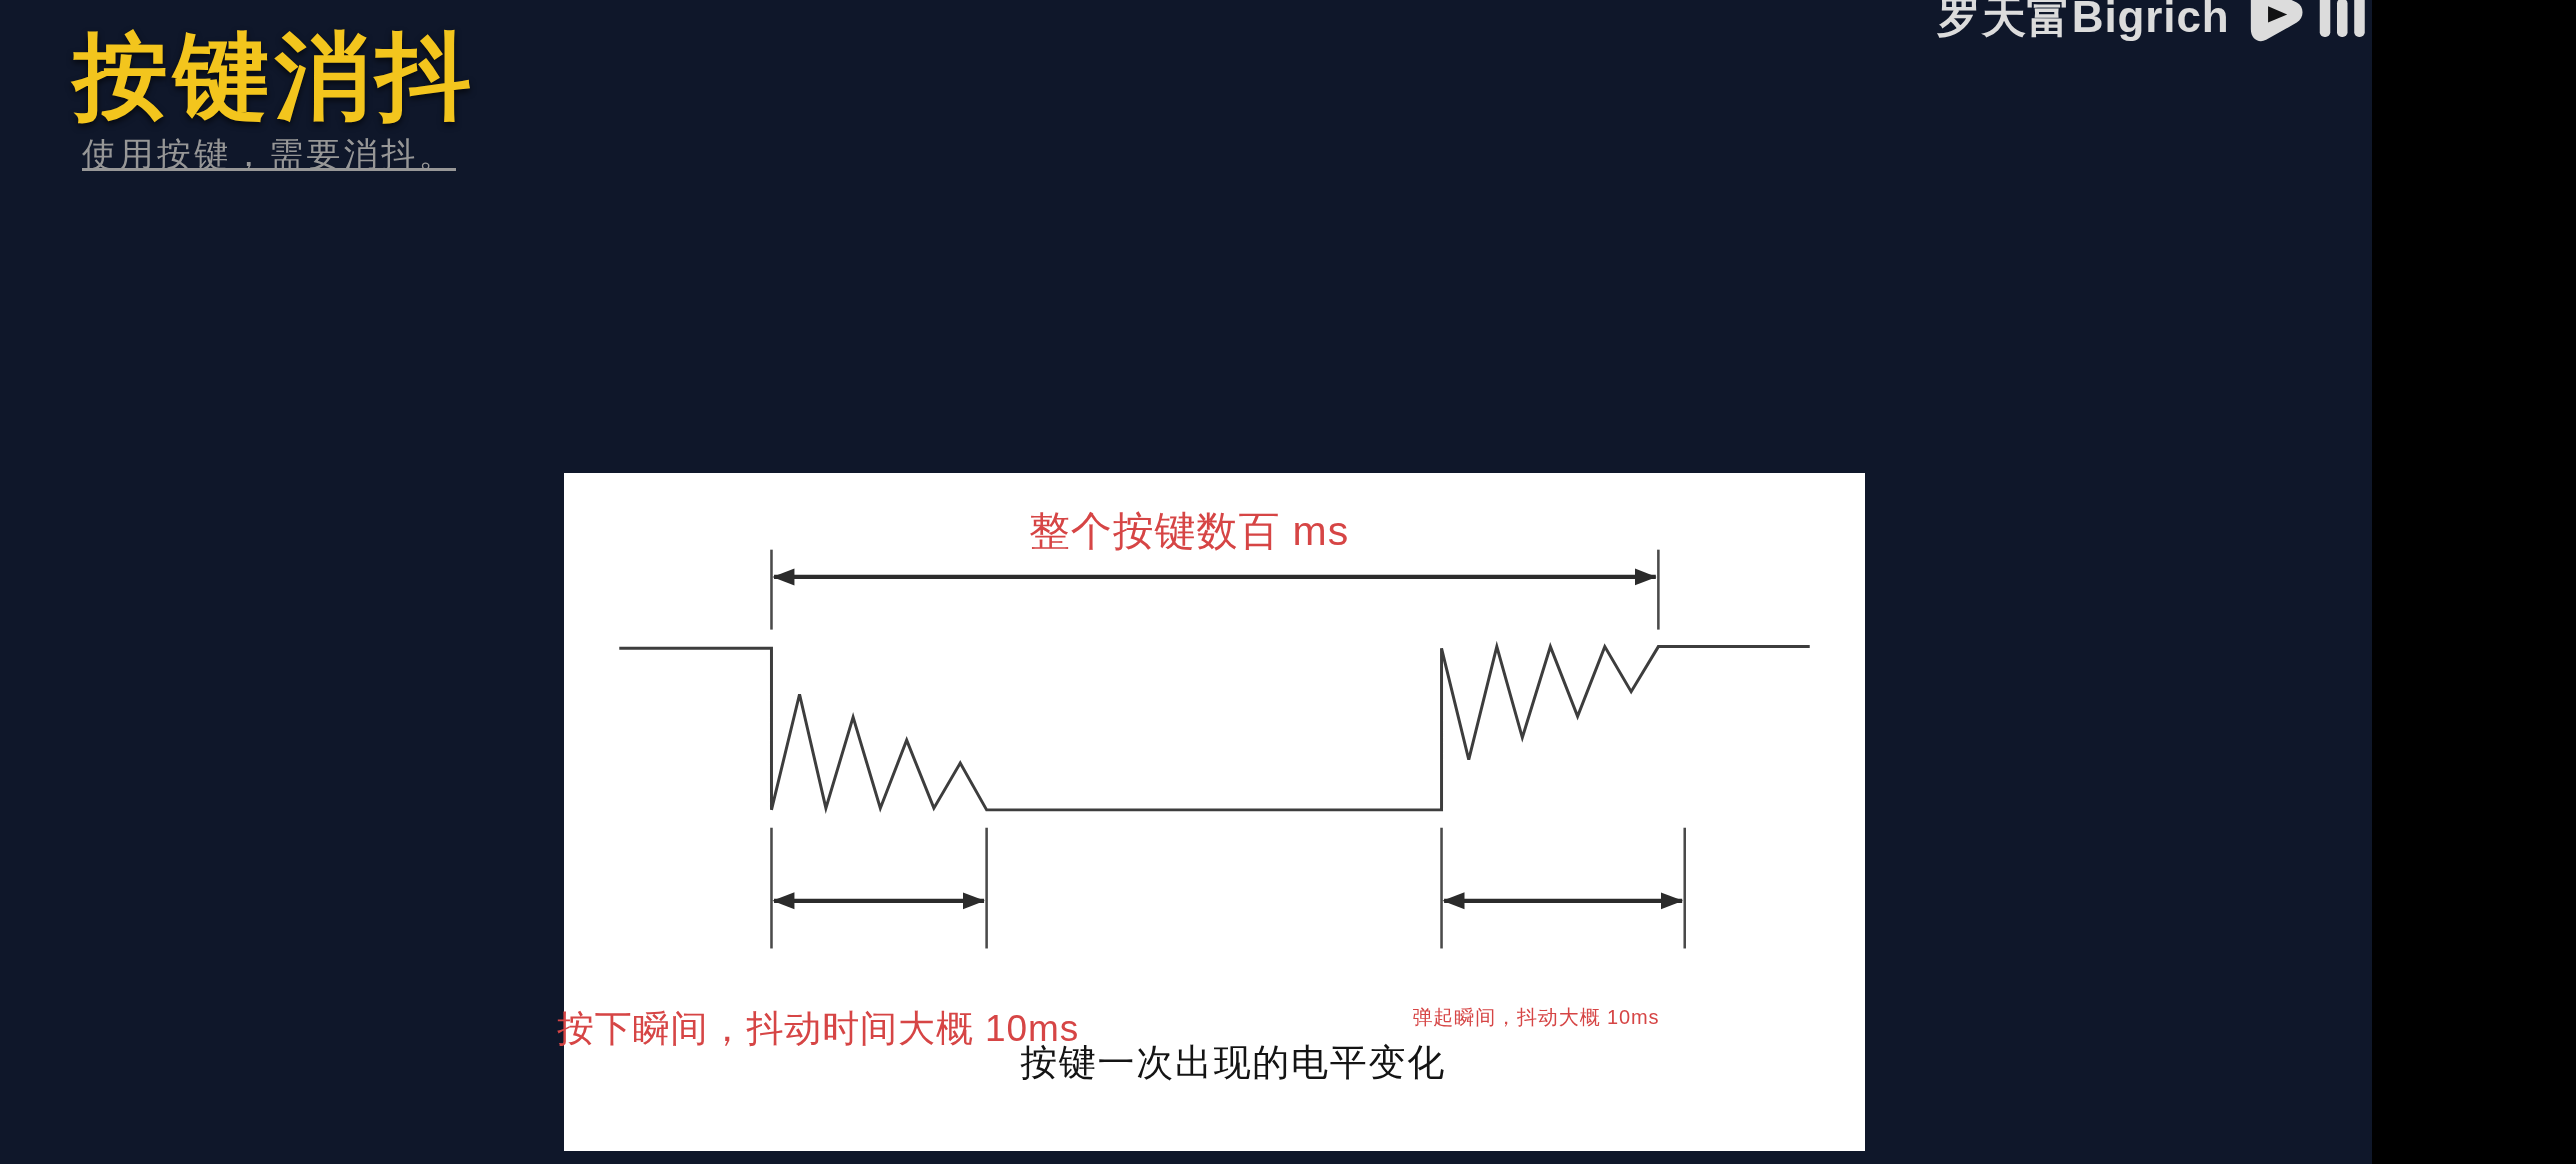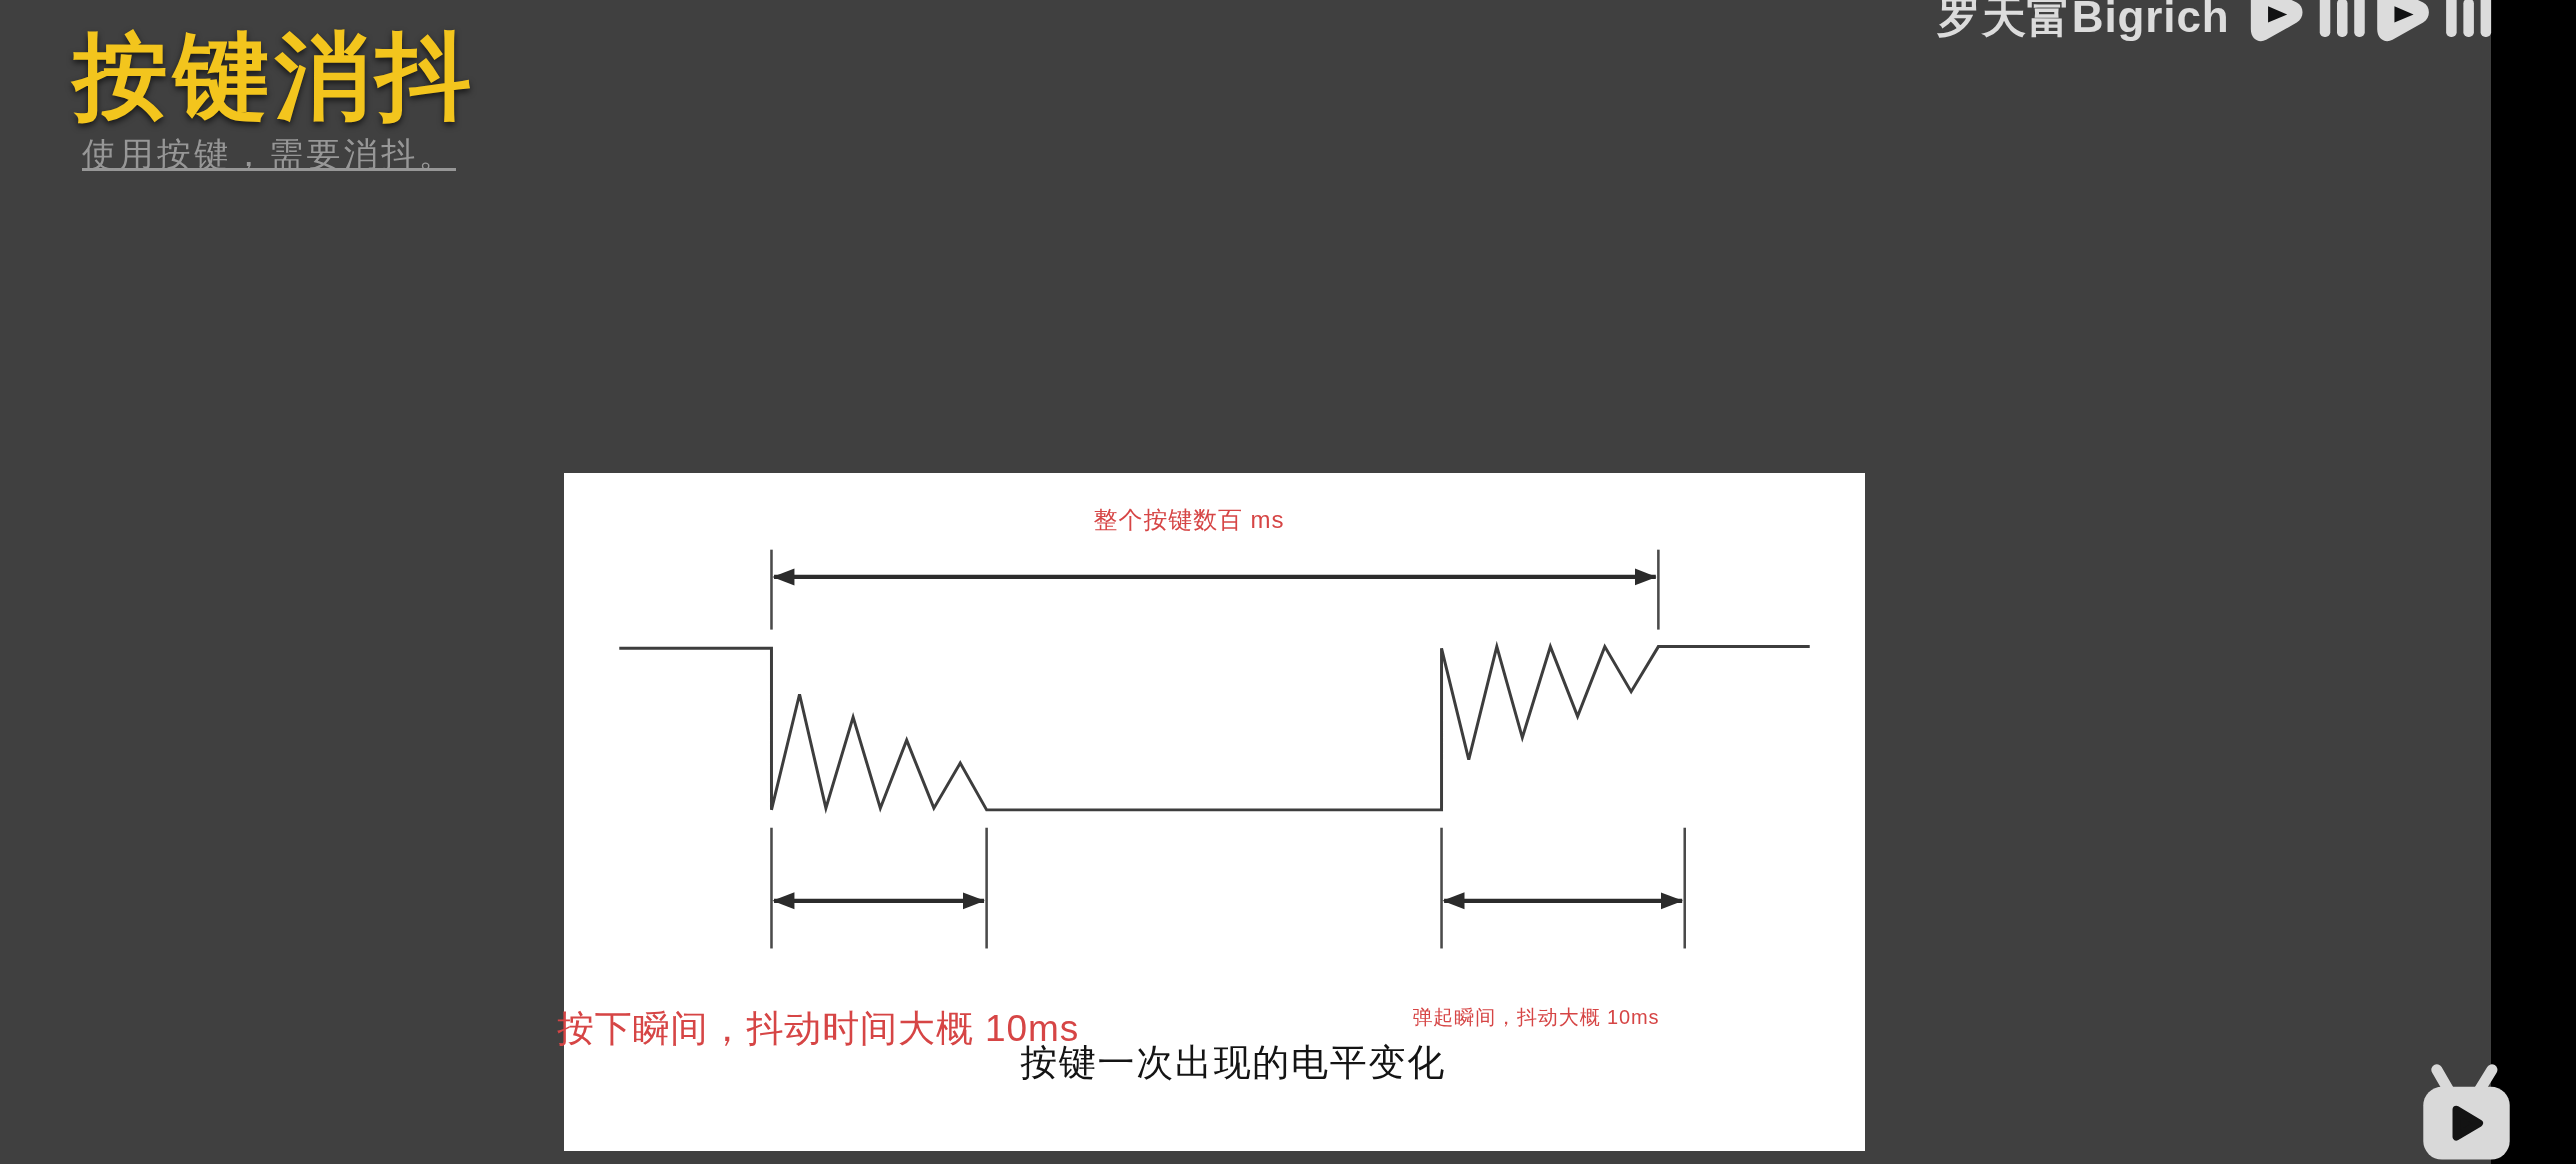--- a/index.html
+++ b/index.html
@@ -1,20 +1,20 @@
 <!DOCTYPE html>
 <html style="font-size:13.6px"><head>
 <meta charset="utf-8">
 <style>
   html,body{margin:0;padding:0;}
   body{
     width:2576px;height:1165px;background:#000;overflow:hidden;
     font-family:"Liberation Sans","DejaVu Sans",sans-serif;
   }
-  .stage{position:absolute;left:0;top:0;width:2576px;height:1165px;background:#404040;overflow:hidden;}
+  .stage{position:absolute;left:0;top:0;width:2372px;height:1165px;background:#0f172a;overflow:hidden;}
   .right-bar{position:absolute;left:2491px;top:0;width:85px;height:1165px;background:#000;}
 
   .title{
     position:absolute;left:73px;top:13.6px;margin:0;
     font-size:95px;font-weight:bold;color:#f3c51d;letter-spacing:6px;
     text-shadow:0 3.4px 6.8px rgba(0,0,0,.65);white-space:nowrap;
   }
   .subtitle{
     position:absolute;left:82px;top:132px;
     font-size:34px;color:#979797;letter-spacing:3.4px;white-space:nowrap;text-decoration:underline;
@@ -28,21 +28,21 @@
 
   .diagram{
     position:absolute;left:564px;top:473px;width:1301px;height:678px;background:#ffffff;
   }
   .wave{position:absolute;left:0;top:0;width:1301px;height:678px;}
   .wf{fill:none;stroke:#3d3d3d;stroke-width:3.5;stroke-linejoin:miter;}
   .tick{stroke:#4a4a4a;stroke-width:3;}
   .marrow{stroke:#2b2b2b;stroke-width:5;}
   .dlabel{
     position:absolute;transform:translateX(-50%);
-    font-size:24px;color:#d64545;white-space:nowrap;letter-spacing:0.9px;
+    font-size:41px;color:#d64545;white-space:nowrap;letter-spacing:0.9px;
   }
   .dlabel.top{left:625px;top:31px;}
   .dlabel.left{left:254px;top:531px;font-size:37px;}
   .dlabel.rightl{left:972px;top:531px;font-size:20px;}
   .caption{
     position:absolute;left:669px;top:565px;transform:translateX(-50%);
     font-size:37px;font-weight:normal;color:#141414;white-space:nowrap;letter-spacing:1.7px;
   }
 
   .watermark{

